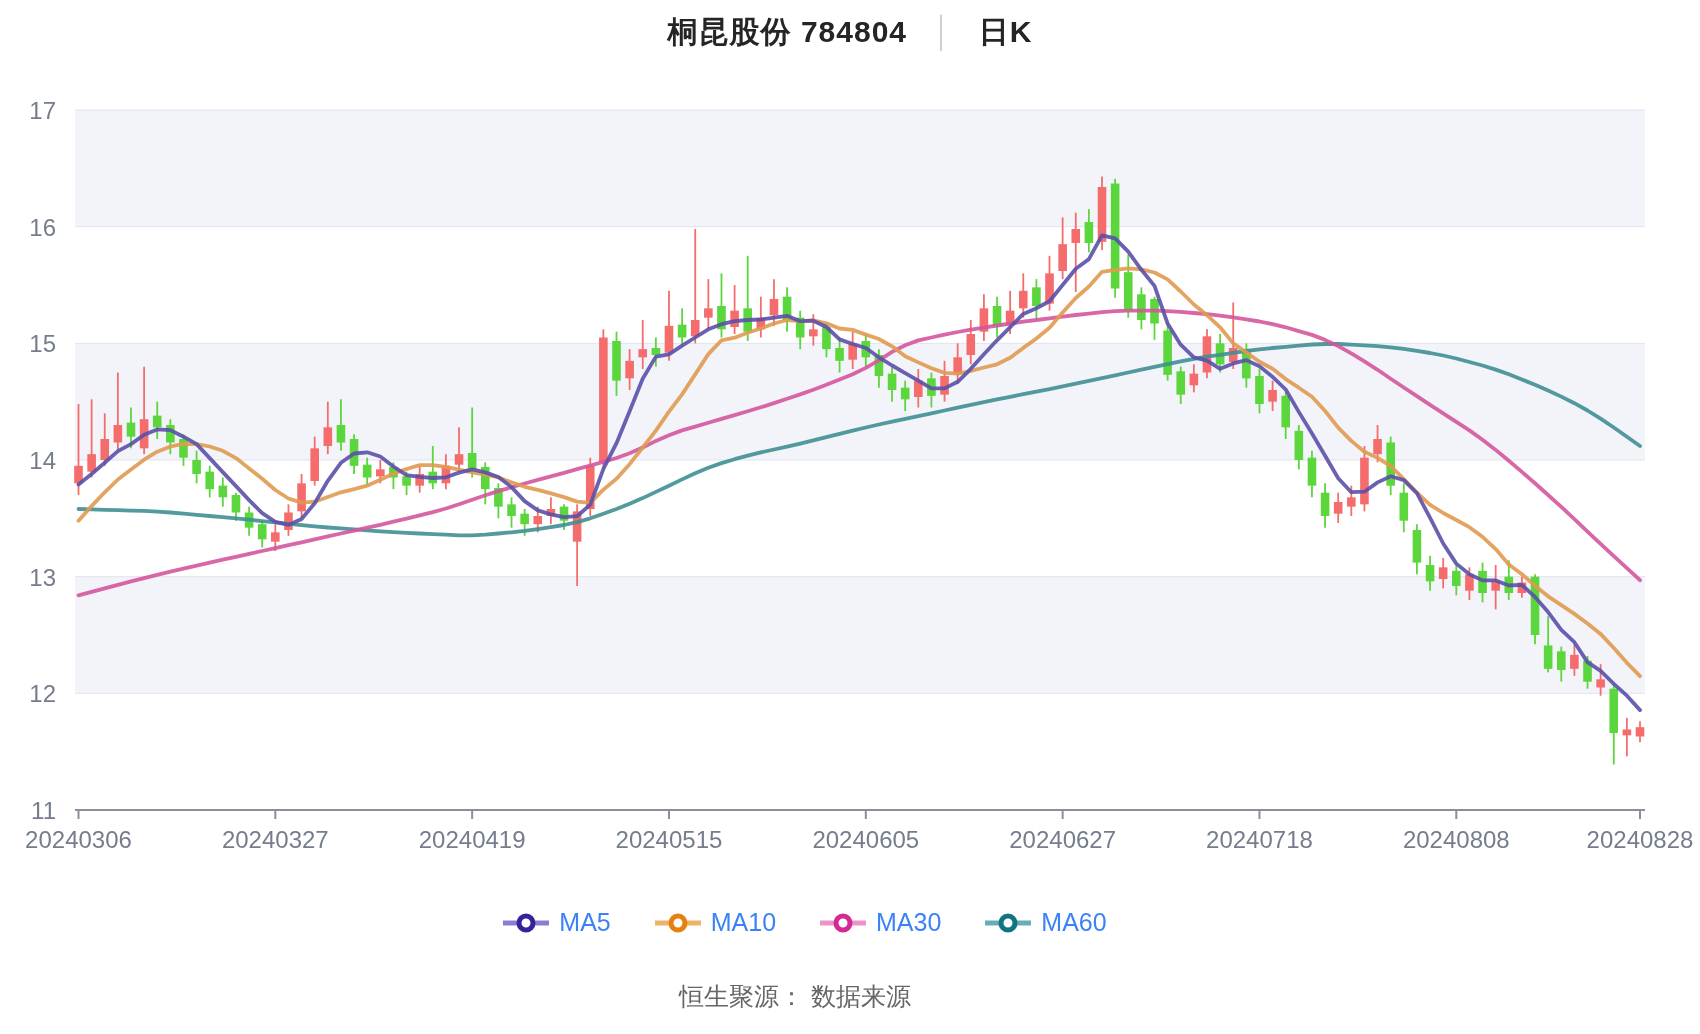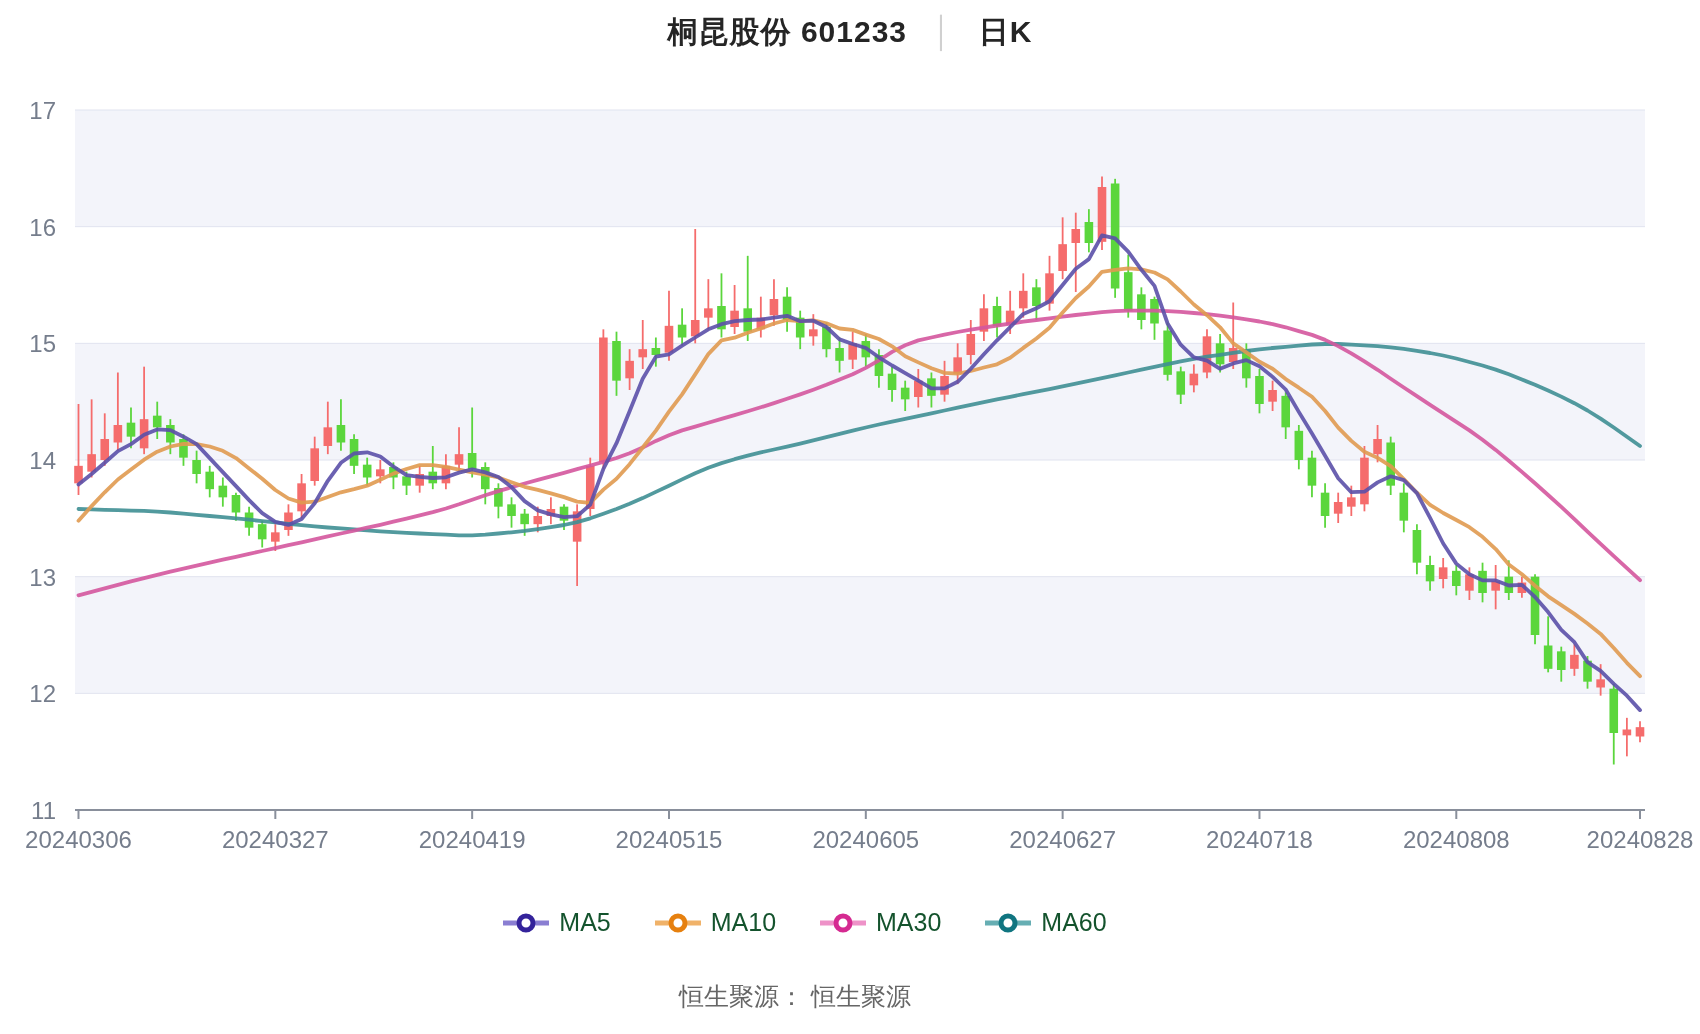--- a/index.html
+++ b/index.html
@@ -6,29 +6,29 @@
   body{width:1700px;height:1034px;position:relative;overflow:hidden;
        font-family:"Liberation Sans","DejaVu Sans",sans-serif;}
   .chart-header{position:absolute;top:12px;left:0;right:0;text-align:center;
        font-size:30px;font-weight:600;color:#252525;letter-spacing:1px;}
   .chart-header .sep{color:#d0d0d0;font-weight:400;padding:0 26px;}
   #chart-svg{position:absolute;top:0;left:0;}
   .legend{position:absolute;top:908px;left:0;right:0;text-align:center;
        transform:translateX(-45px);white-space:nowrap;}
   .leg-item{display:inline-flex;align-items:center;margin:0 22px;cursor:pointer;}
   .leg-item svg{display:block;margin-right:10px;}
-  .leg-label{font-size:25px;color:#14532d;text-align:center;}
+  .leg-label{font-size:25px;color:#3b82f6;text-align:center;}
   .footer{position:absolute;top:980px;left:0;right:0;text-align:center;
        transform:translateX(-55px);font-size:25px;color:#666666;}
 </style>
 </head>
 <body>
 
 <div class="chart-header">
-  <span>桐昆股份 601233</span><span class="sep">│</span><span>日K</span>
+  <span>桐昆股份 784804</span><span class="sep">│</span><span>日K</span>
 </div>
 
 <svg id="chart-svg" width="1700" height="1034" viewBox="0 0 1700 1034">
     <g>
       <rect x="75" y="110" width="1570" height="116.66666666666663" fill="#f3f4fa"></rect>
       <rect x="75" y="343.33333333333337" width="1570" height="116.66666666666663" fill="#f3f4fa"></rect>
       <rect x="75" y="576.6666666666667" width="1570" height="116.66666666666663" fill="#f3f4fa"></rect>
     </g>
     <g>
       <line x1="75" x2="1645" y1="693.3333333333334" y2="693.3333333333334" stroke="#e0e3ef" stroke-width="1"></line>
@@ -337,14 +337,14 @@
     </span><span class="leg-item">
       <svg width="46" height="24">
         <line x1="0" x2="46" y1="12" y2="12" stroke="#66aeb3" stroke-width="5"></line>
         <circle cx="23" cy="12" r="7" fill="#ffffff" stroke="#107580" stroke-width="5"></circle>
       </svg>
       <span class="leg-label">MA60</span>
     </span></div>
 
 <div class="footer">
   <span>恒生聚源：</span>
-  <span>恒生聚源</span>
+  <span>数据来源</span>
 </div>
 
 </body></html>

